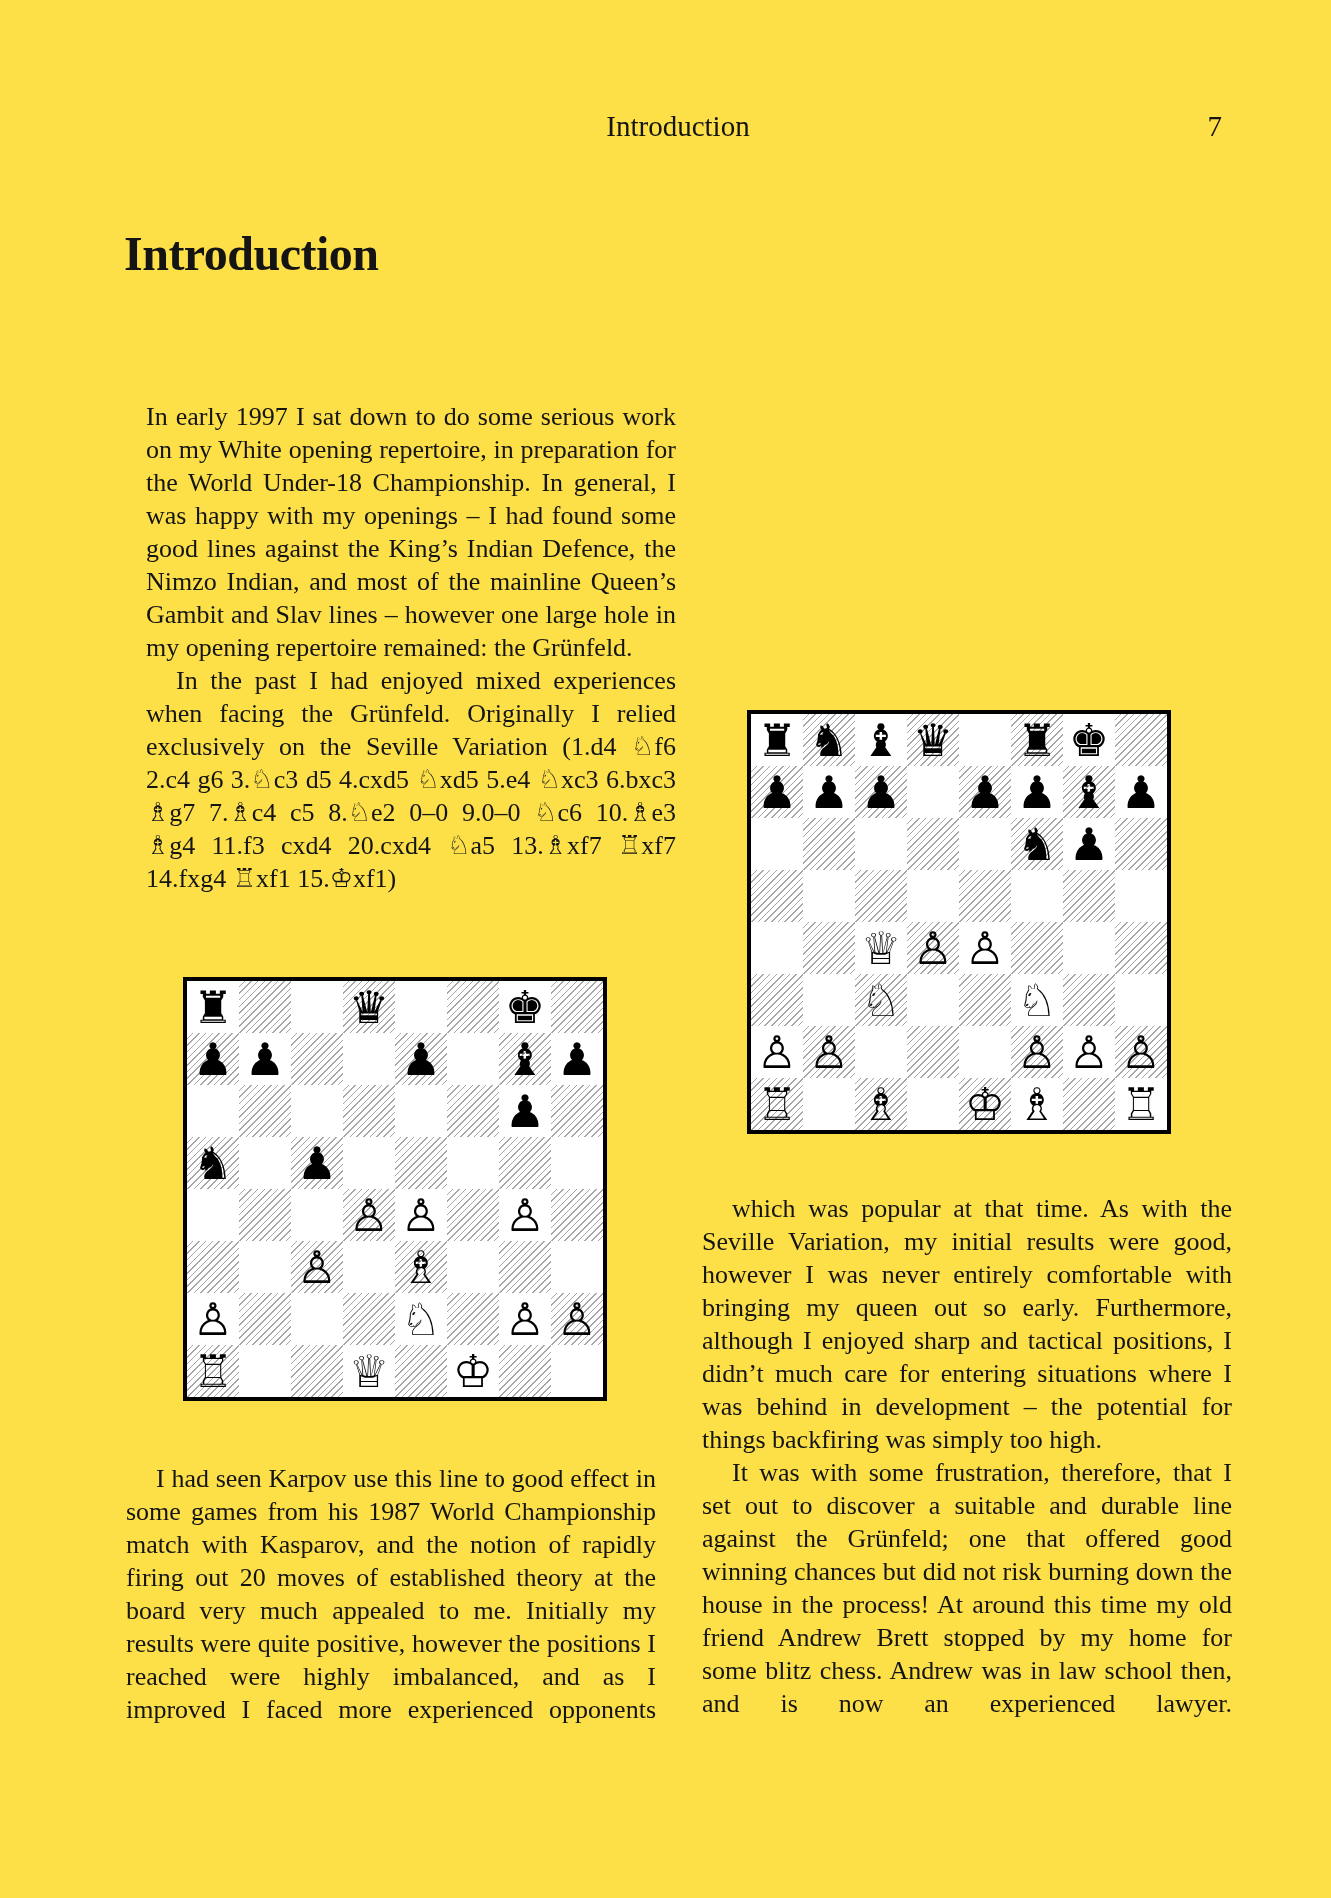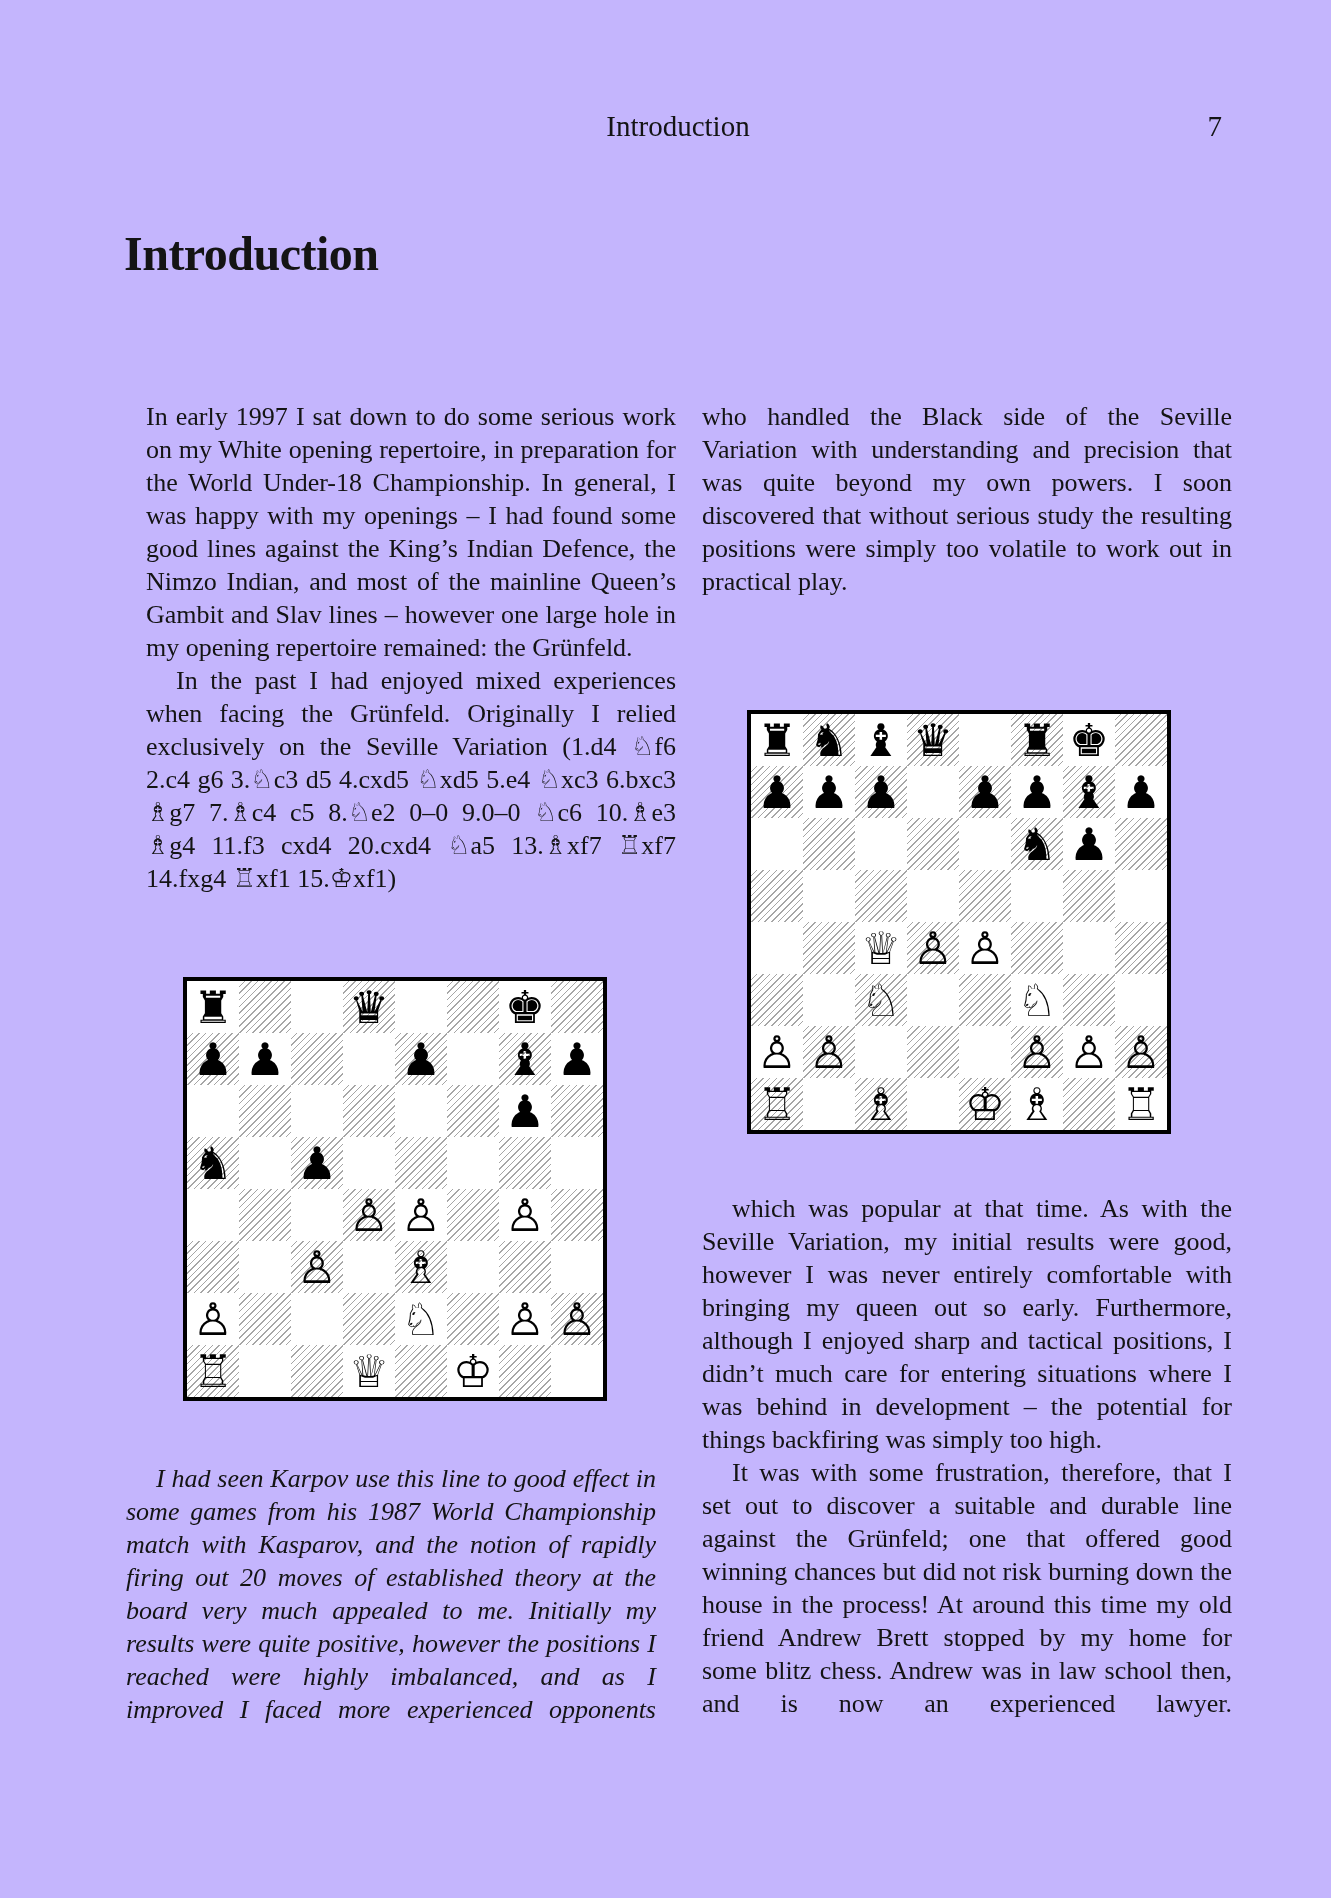--- a/index.html
+++ b/index.html
@@ -1,20 +1,20 @@
 <!DOCTYPE html>
 <html><head>
 <meta charset="utf-8">
 <style>
   html,body { margin:0; padding:0; background:#e8e8e8; }
   .page {
     position:relative;
     width:1331px; height:1898px;
     margin:0 auto;
-    background:#c4b5fd;
+    background:#fde047;
     color:#141414;
     font-family:"Liberation Serif","DejaVu Sans",serif;
     overflow:hidden;
   }
   .running-head {
     position:absolute; left:126px; top:110px; width:1104px; height:40px;
     font-size:29px;
   }
   .running-head .head-title {
     position:absolute; left:0; right:0; text-align:center;
@@ -182,26 +182,25 @@
         <span class="piece">♕</span>
       </div>
       <div class="sq dark"></div>
       <div class="sq light">
         <span class="piece">♔</span>
       </div>
       <div class="sq dark"></div>
       <div class="sq light"></div>
     </div>
 
-  <div class="col" style="left:126px; top:1462px;font-style:italic;">
+  <div class="col" style="left:126px; top:1462px;">
     <p class="indent fill-last">I had seen Karpov use this line to good effect in some games from his 1987 World Championship match with Kasparov, and the notion of rapidly firing out 20 moves of established theory at the board very much appealed to me. Initially my results were quite positive, however the positions I reached were highly imbalanced, and as I improved I faced more experienced opponents</p>
   </div>
 
   <div class="col" style="left:702px; top:400px;">
-    <p>who handled the Black side of the Seville Variation with understanding and precision that was quite beyond my own powers. I soon discovered that without serious study the resulting positions were simply too volatile to work out in practical play.</p>
   </div>
 
   <div class="board" style="left:747px; top:710px;">
       <div class="sq light">
         <span class="piece">♜</span>
       </div>
       <div class="sq dark">
         <span class="piece">♞</span>
       </div>
       <div class="sq light">

